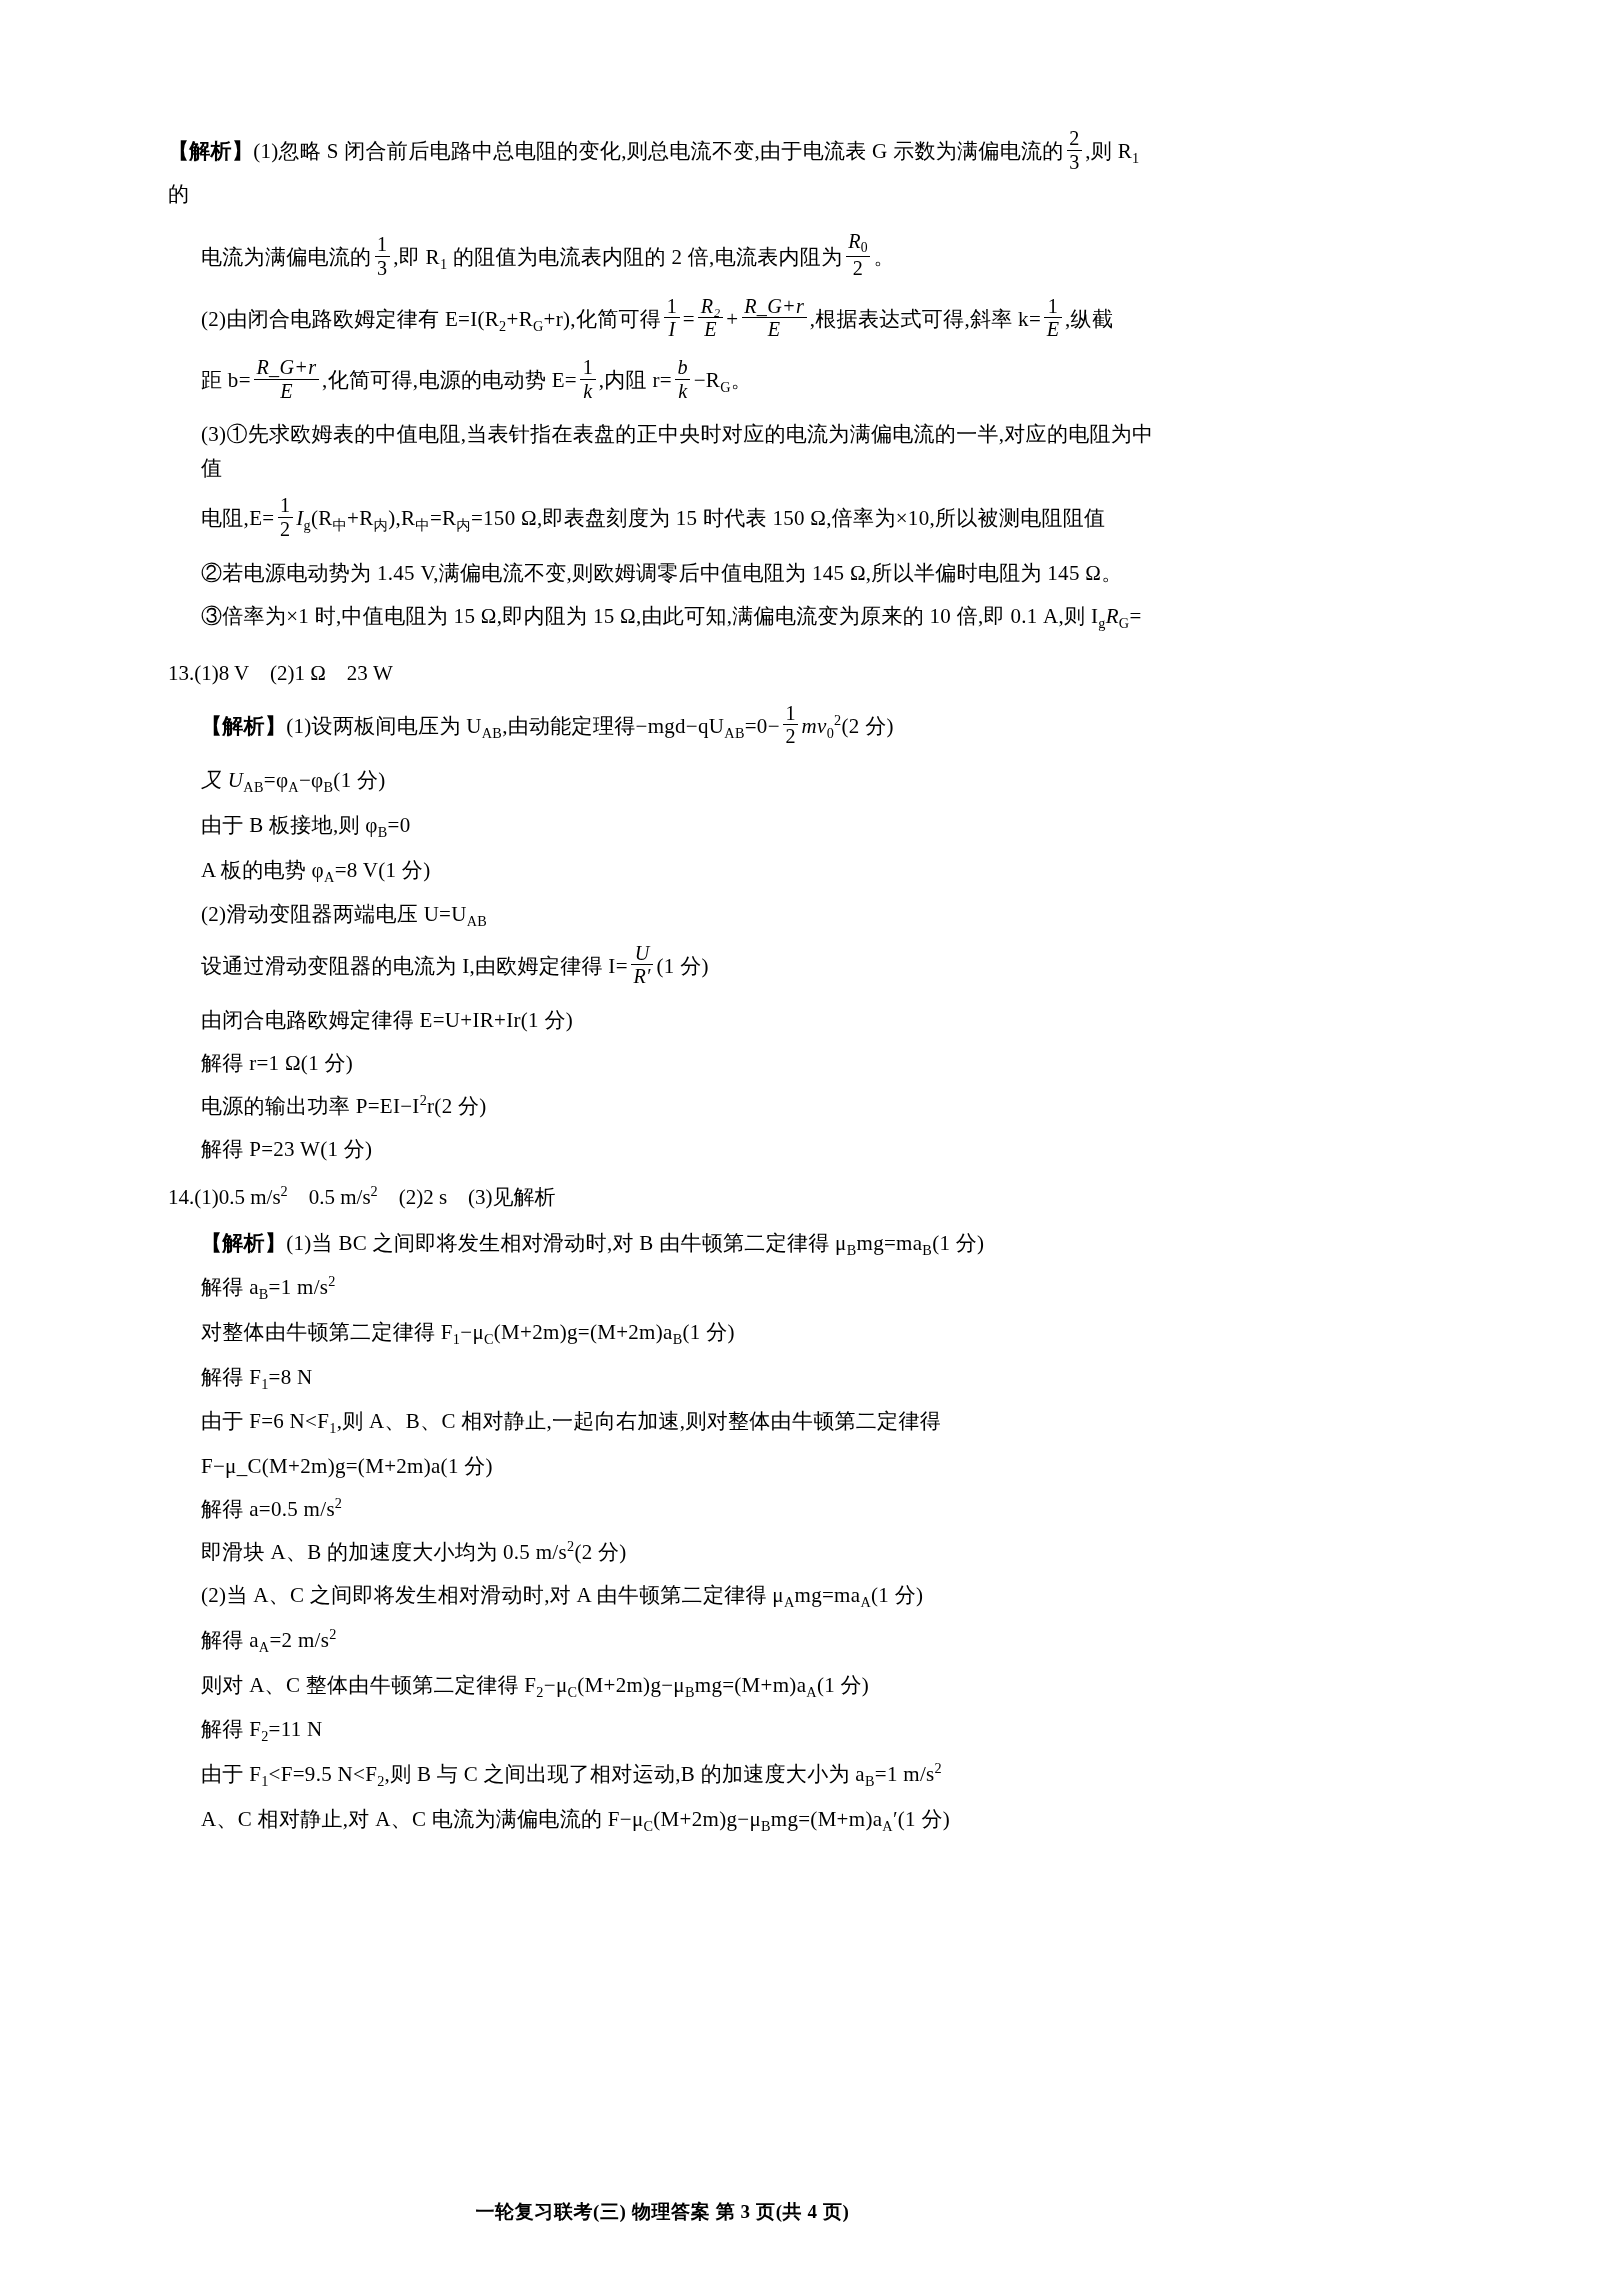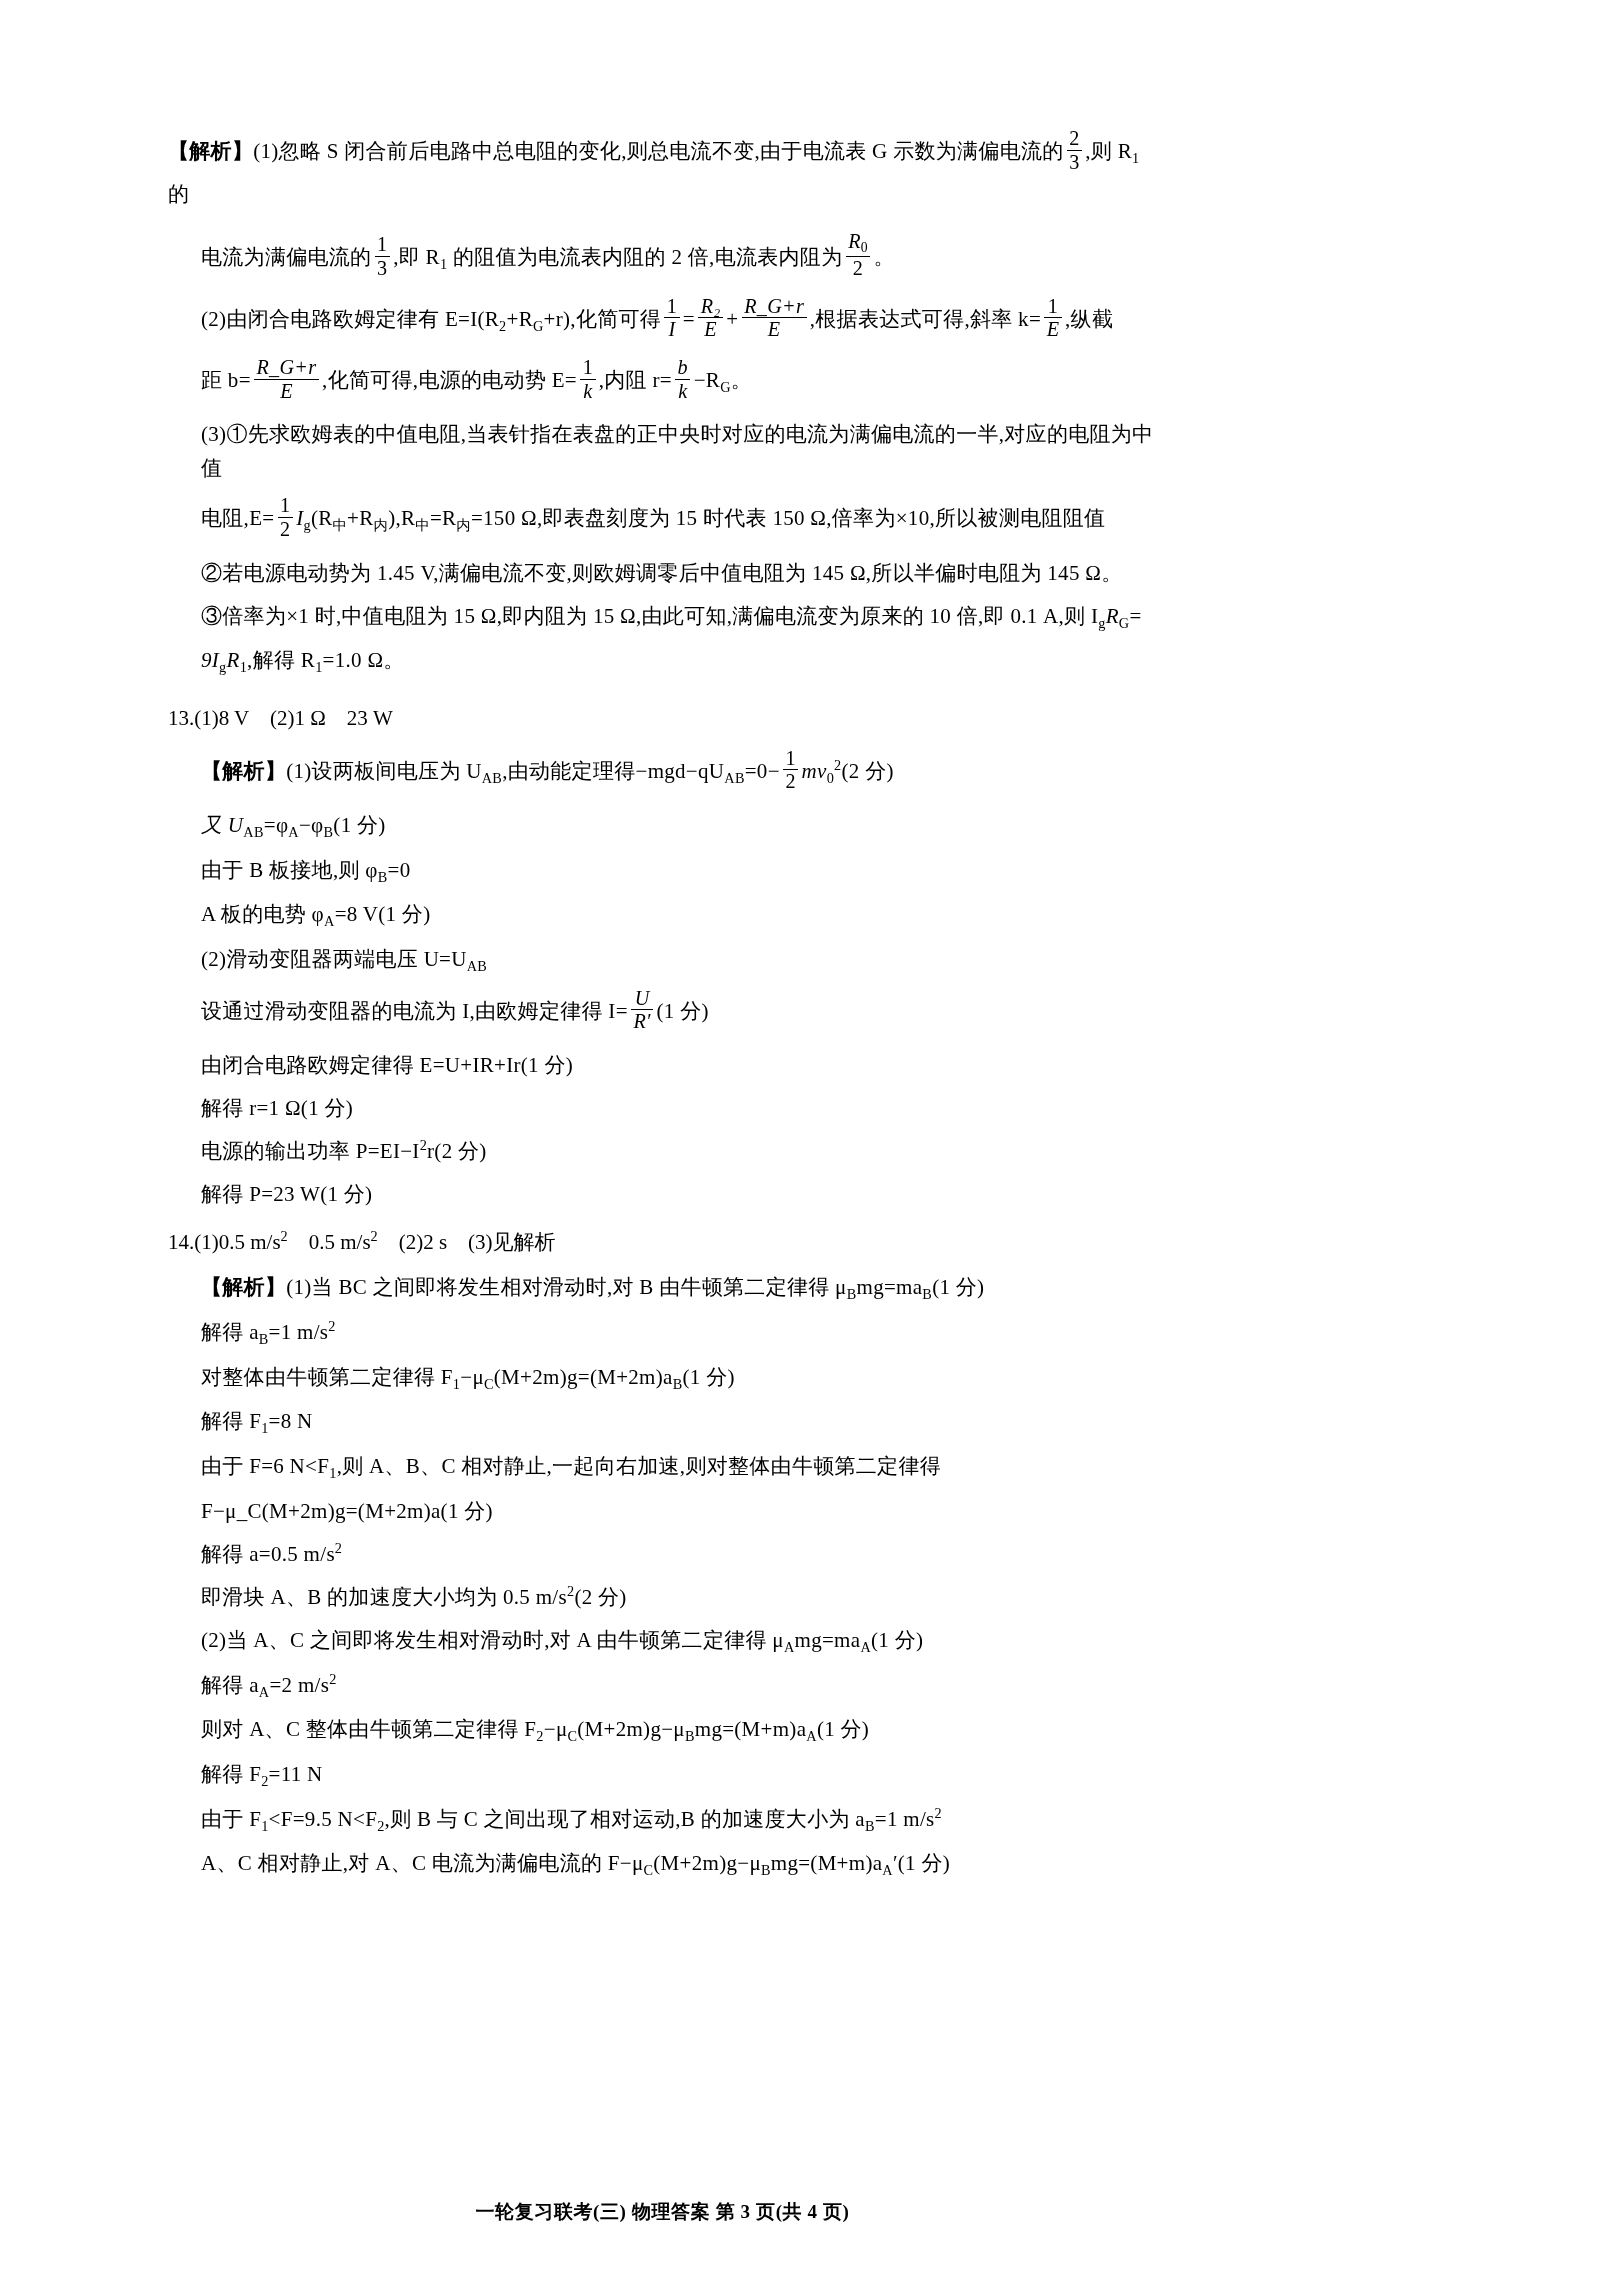--- a/index.html
+++ b/index.html
@@ -80,23 +80,20 @@
       <span>电阻,E=</span><span class="frac"><span class="num">1</span><span class="den">2</span></span><i>I</i><span class="subn">g</span><span>(R</span><span class="subn">中</span><span>+R</span><span class="subn">内</span><span>),R</span><span class="subn">中</span><span>=R</span><span class="subn">内</span><span>=150 Ω,即表盘刻度为 15 时代表 150 Ω,倍率为×10,所以被测电阻阻值</span>
     </p>
 
 
     <p class="line indent2">②若电源电动势为 1.45 V,满偏电流不变,则欧姆调零后中值电阻为 145 Ω,所以半偏时电阻为 145 Ω。</p>
 
     <p class="line indent2">
       <span>③倍率为×1 时,中值电阻为 15 Ω,即内阻为 15 Ω,由此可知,满偏电流变为原来的 10 倍,即 0.1 A,则 I</span><span class="subn">g</span><i>R</i><span class="subn">G</span><span>=</span>
     </p>
 
-    <p class="line indent2">
-      <i>9I</i><span class="subn">g</span><i>R</i><span class="subn">1</span><span>,解得 R</span><span class="subn">1</span><span>=1.0 Ω。</span>
-    </p>
   </div>
 
   <div class="block" style="margin-top:22px;">
     <p class="num-item">13.(1)8 V　(2)1 Ω　23 W</p>
 
     <p class="line tall indent2">
       <span class="label">【解析】</span><span>(1)设两板间电压为 U</span><span class="subn">AB</span><span>,由动能定理得−mgd−qU</span><span class="subn">AB</span><span>=0−</span><span class="frac"><span class="num">1</span><span class="den">2</span></span><i>mv</i><span class="subn">0</span><span class="sup">2</span><span>(2 分)</span>
     </p>
 
     <p class="line indent2">

